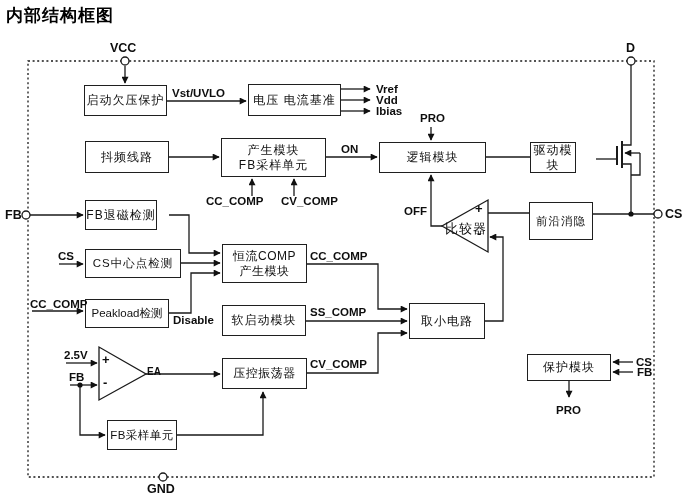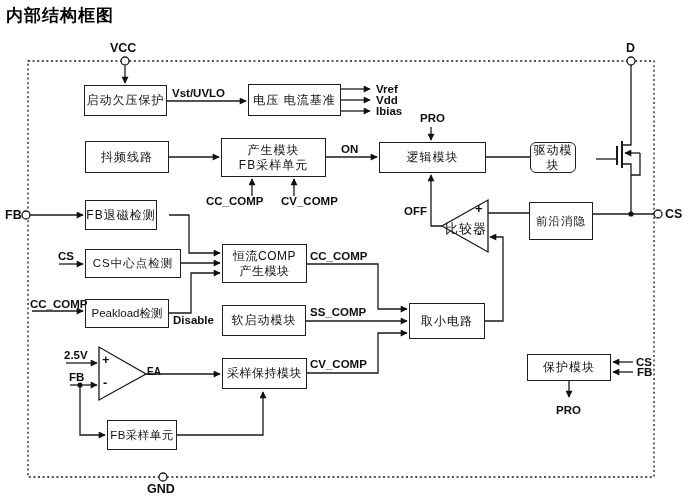--- a/index.html
+++ b/index.html
@@ -100,21 +100,21 @@
   <div class="box" style="left:85px;top:141px;width:84px;height:32px;">
       <span>抖频线路</span>
     </div>
   <div class="box" style="left:221px;top:138px;width:105px;height:39px;">
     <span>产生模块</span>
     <span>FB采样单元</span>
   </div>
   <div class="box" style="left:379px;top:142px;width:107px;height:31px;">
       <span>逻辑模块</span>
     </div>
-  <div class="box" style="left:530px;top:142px;width:46px;height:31px;border-radius:6px;">
+  <div class="box" style="left:530px;top:142px;width:46px;height:31px;">
       <span>驱动模块</span>
     </div>
   <div class="box" style="left:85px;top:200px;width:72px;height:30px;">
       <span>FB退磁检测</span>
     </div>
   <div class="box" style="left:85px;top:249px;width:96px;height:29px;font-size:11.5px;">
       <span>CS中心点检测</span>
     </div>
   <div class="box" style="left:85px;top:299px;width:84px;height:29px;font-size:11.5px;letter-spacing:0;">
       <span>Peakload检测</span>
@@ -123,21 +123,21 @@
     <span>恒流COMP</span>
     <span>产生模块</span>
   </div>
   <div class="box" style="left:222px;top:305px;width:84px;height:31px;">
       <span>软启动模块</span>
     </div>
   <div class="box" style="left:409px;top:303px;width:76px;height:36px;">
       <span>取小电路</span>
     </div>
   <div class="box" style="left:222px;top:358px;width:85px;height:31px;letter-spacing:0.5px;">
-      <span>采样保持模块</span>
+      <span>压控振荡器</span>
     </div>
   <div class="box" style="left:107px;top:420px;width:70px;height:30px;font-size:11.5px;letter-spacing:0.5px;">
       <span>FB采样单元</span>
     </div>
   <div class="box" style="left:529px;top:202px;width:64px;height:38px;font-size:11.5px;">
       <span>前沿消隐</span>
     </div>
   <div class="box" style="left:527px;top:354px;width:84px;height:27px;">
       <span>保护模块</span>
     </div>

